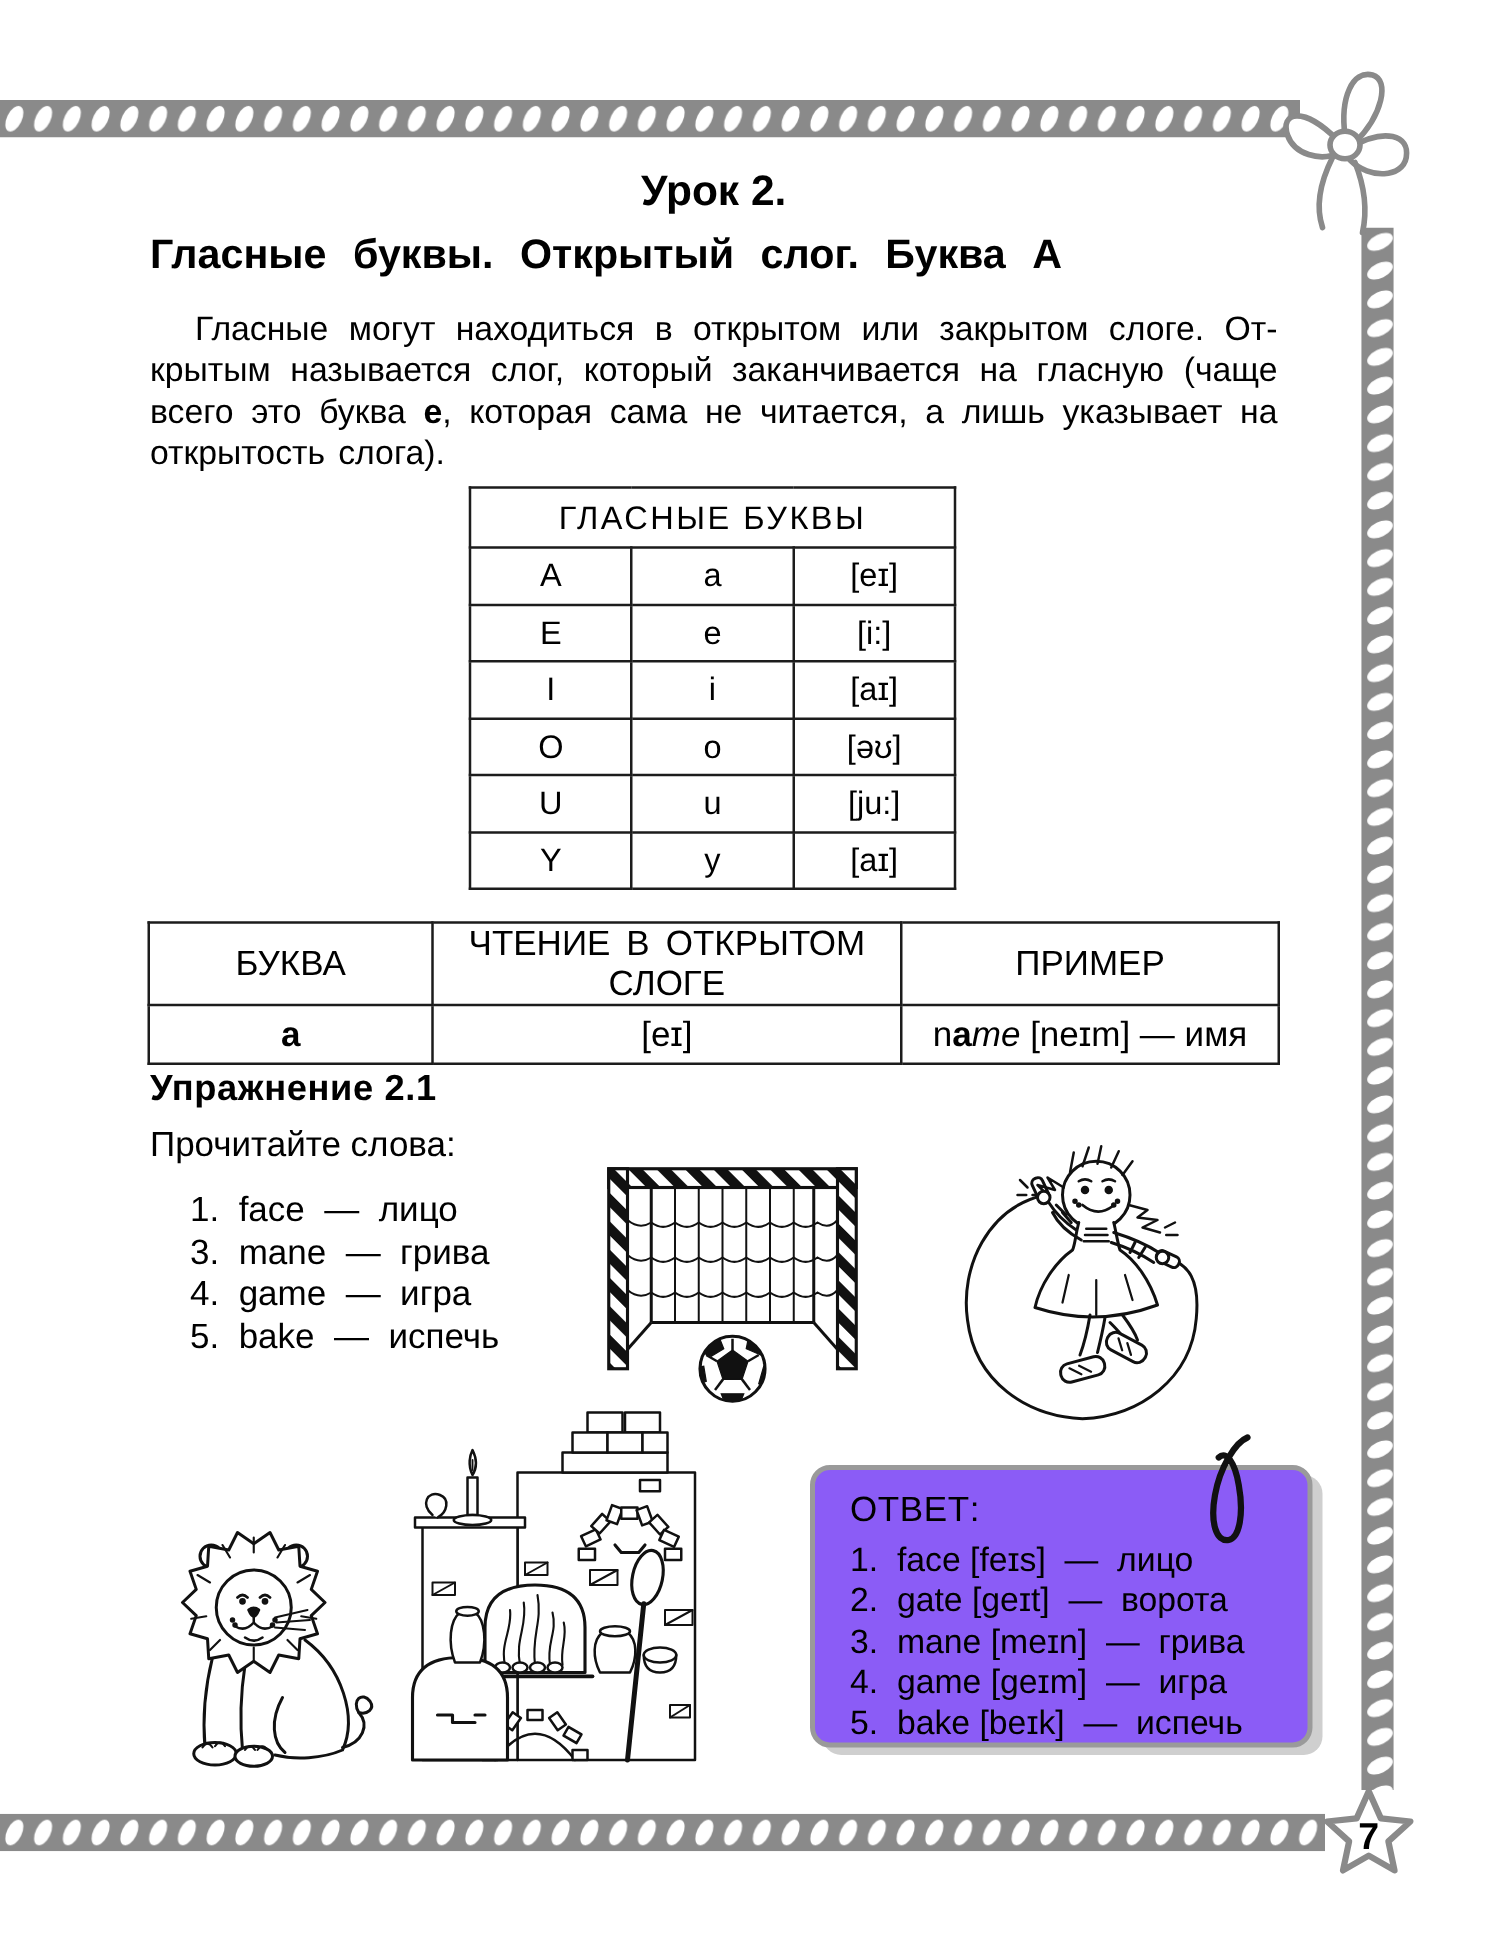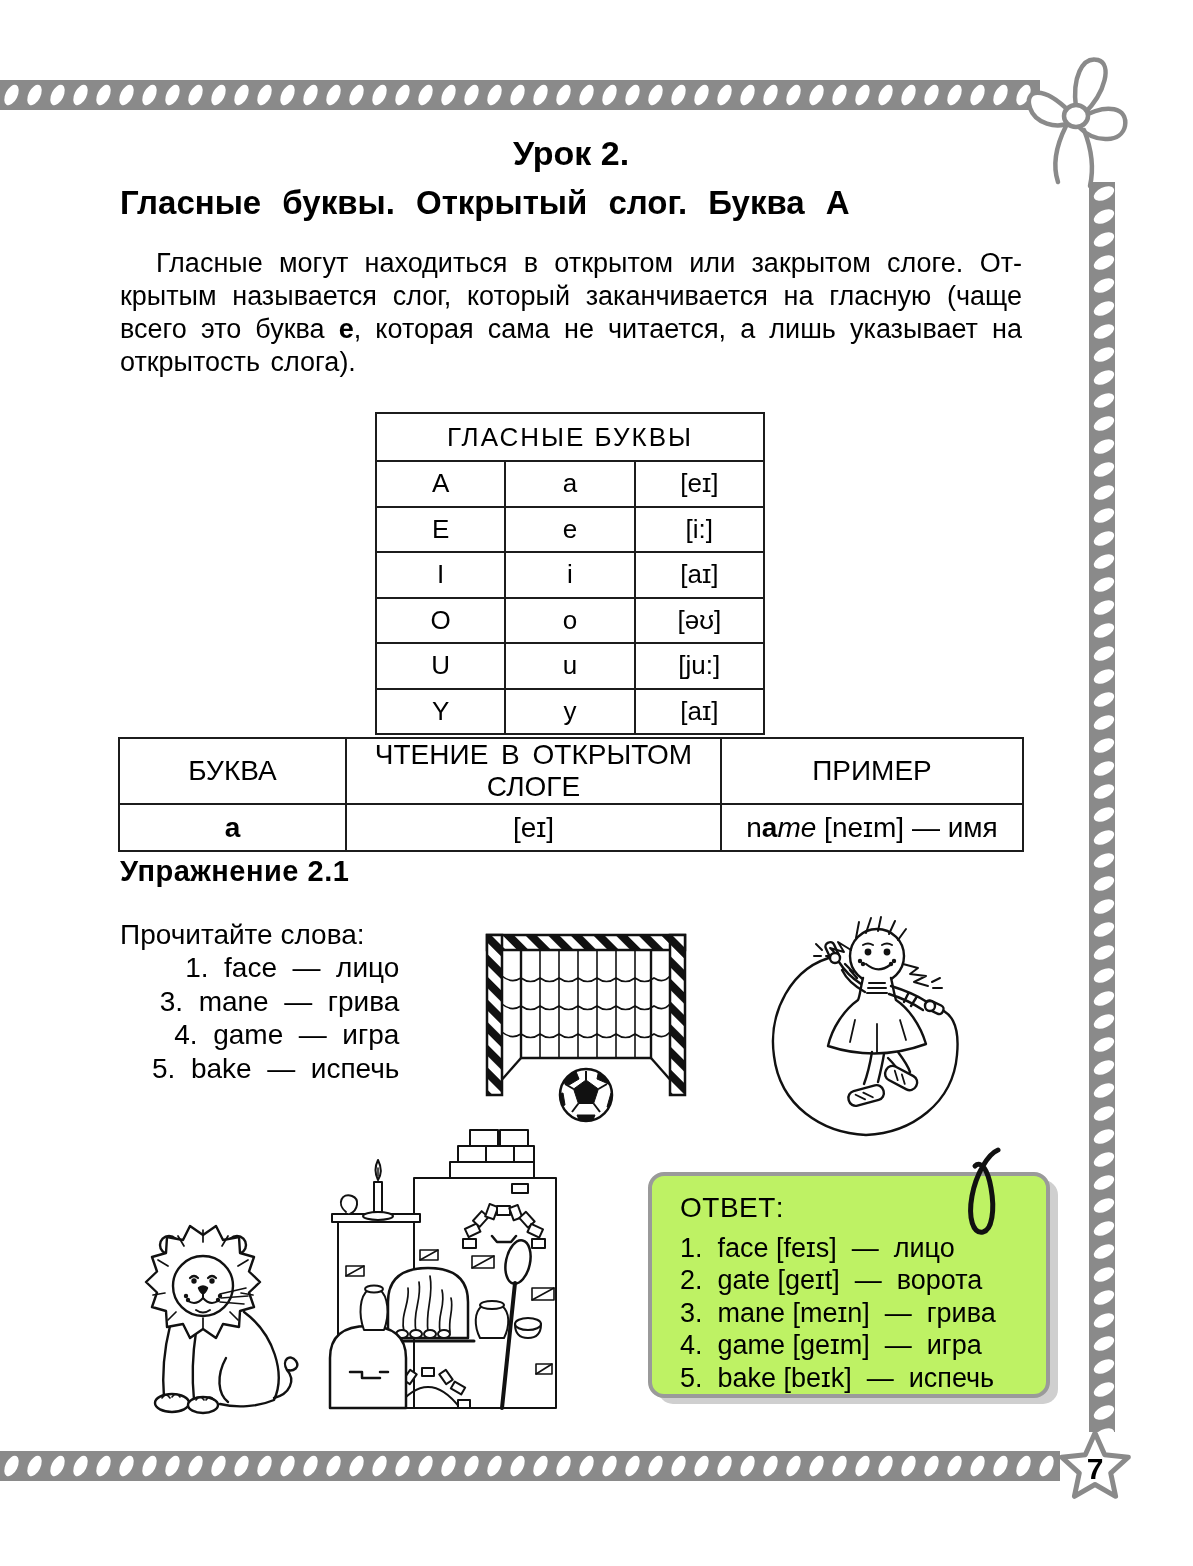--- a/index.html
+++ b/index.html
@@ -12,45 +12,45 @@
         font-size:34px;font-weight:bold;}
   .lesson-title{left:120px;top:184px;width:902px;
         font-size:33px;font-weight:bold;word-spacing:12px;}
 
   
   .intro{left:120px;top:247px;width:902px;font-size:27px;line-height:33px;word-spacing:3px;}
   .jline{text-align:justify;text-align-last:justify;}
   .indent{text-indent:36px;}
 
   
-  .vowel-table{left:375px;top:412px;}
+  .vowel-table{left:375px;top:389px;}
   .vowel-table table{border-collapse:collapse;table-layout:fixed;width:390px;
         font-size:26px;text-align:center;}
   .vowel-table th,.vowel-table td{border:2px solid #1c1c1c;padding:0;}
   .vowel-table th{height:46px;font-weight:normal;letter-spacing:2px;}
   .vowel-table td{height:43.5px;}
 
   
   .reading-table{left:118px;top:737px;}
   .reading-table table{border-collapse:collapse;table-layout:fixed;width:904px;
         font-size:28px;text-align:center;}
   .reading-table th,.reading-table td{border:2px solid #1c1c1c;padding:0;}
   .reading-table th{height:41px;font-weight:normal;word-spacing:5px;}
   .reading-table td{height:45px;}
   .bold{font-weight:bold;} .ital{font-style:italic;}
 
   
   .ex-title{left:120px;top:855px;font-size:29px;font-weight:bold;letter-spacing:0.5px;}
-  .ex-instr{left:120px;top:919px;font-size:28px;}
-  .word-list{left:152px;top:951px;font-size:28px;line-height:33.5px;text-align:right;}
+  .ex-instr{left:120px;top:900px;font-size:28px;}
+  .word-list{left:152px;top:951px;font-size:28px;line-height:33.5px;}
   .word-row{white-space:pre;}
 
   
   .answer-box{left:648px;top:1172px;width:402px;height:226px;box-sizing:border-box;
-        border:4px solid #9a9a9a;border-radius:16px;background:#bef264;
+        border:4px solid #9a9a9a;border-radius:16px;background:#8b5cf6;
         box-shadow:9px 7px 0 -1px #cfcfcf;padding:16px 0 0 28px;}
   .ans-title{font-size:28px;letter-spacing:0.5px;margin-bottom:8px;}
   .answer-list{font-size:27px;line-height:32.4px;}
   .answer-row{white-space:pre;}
 
   svg text{font-family:"Liberation Sans","DejaVu Sans",sans-serif;}
 </style>
 </head>
 <body>
 

